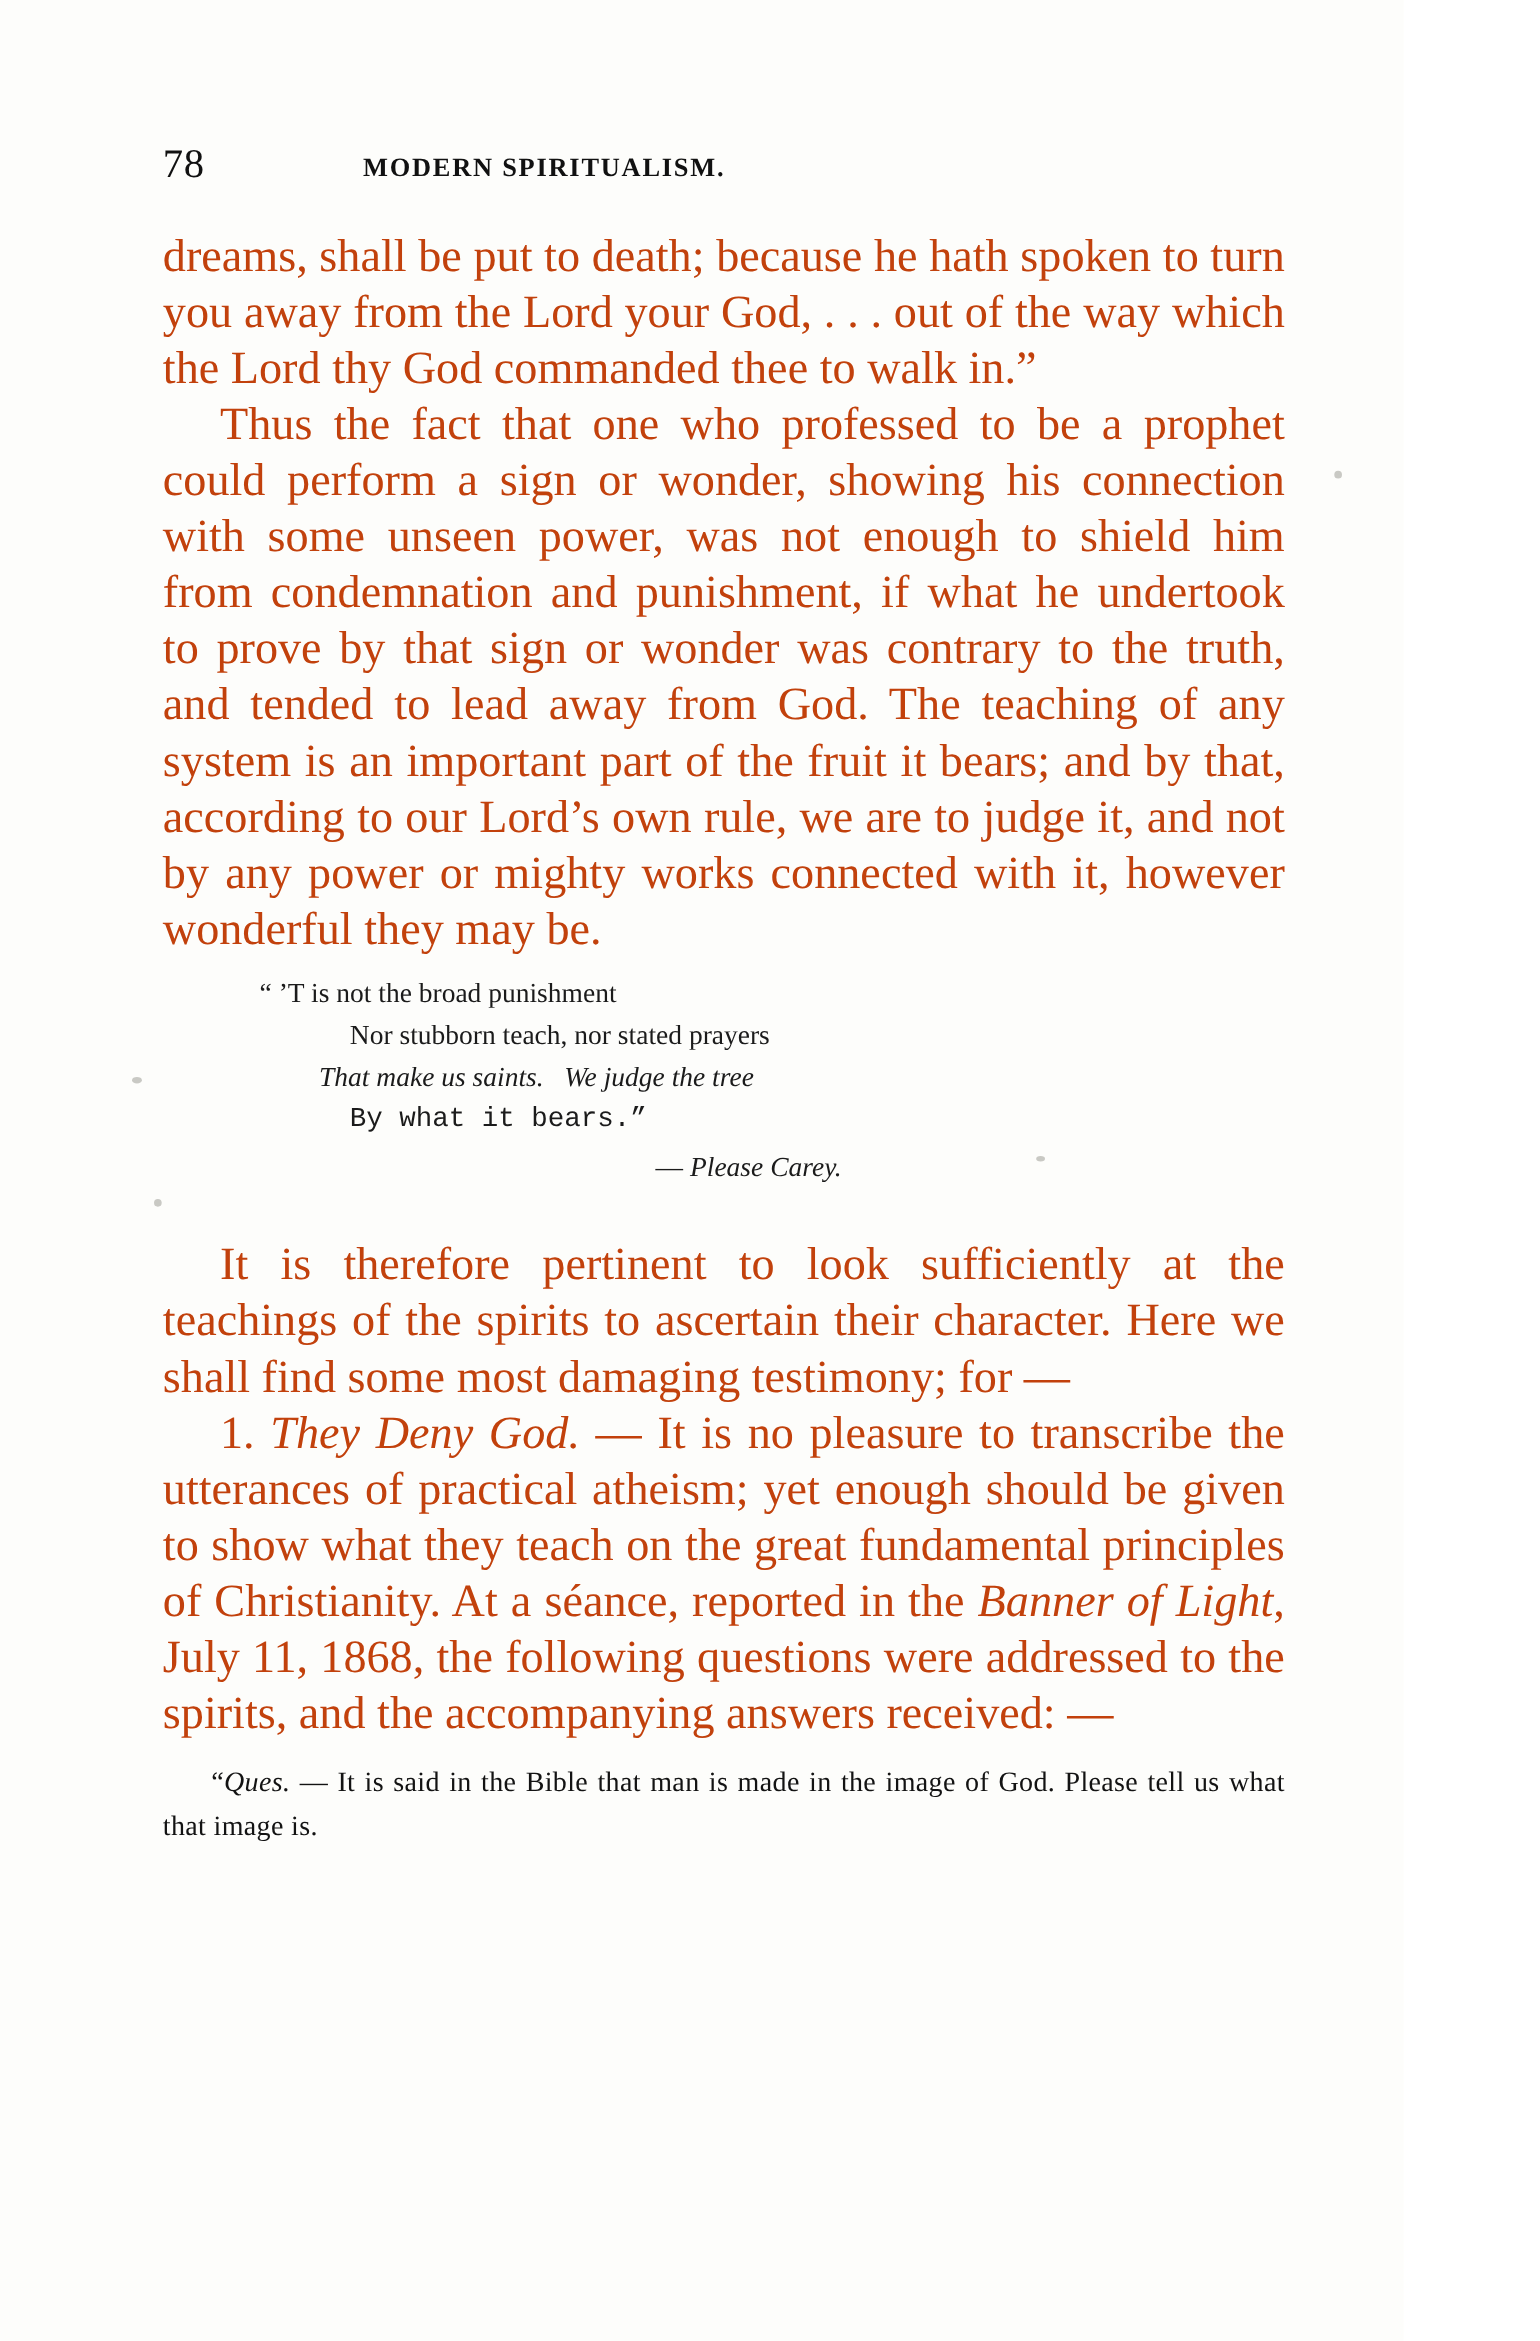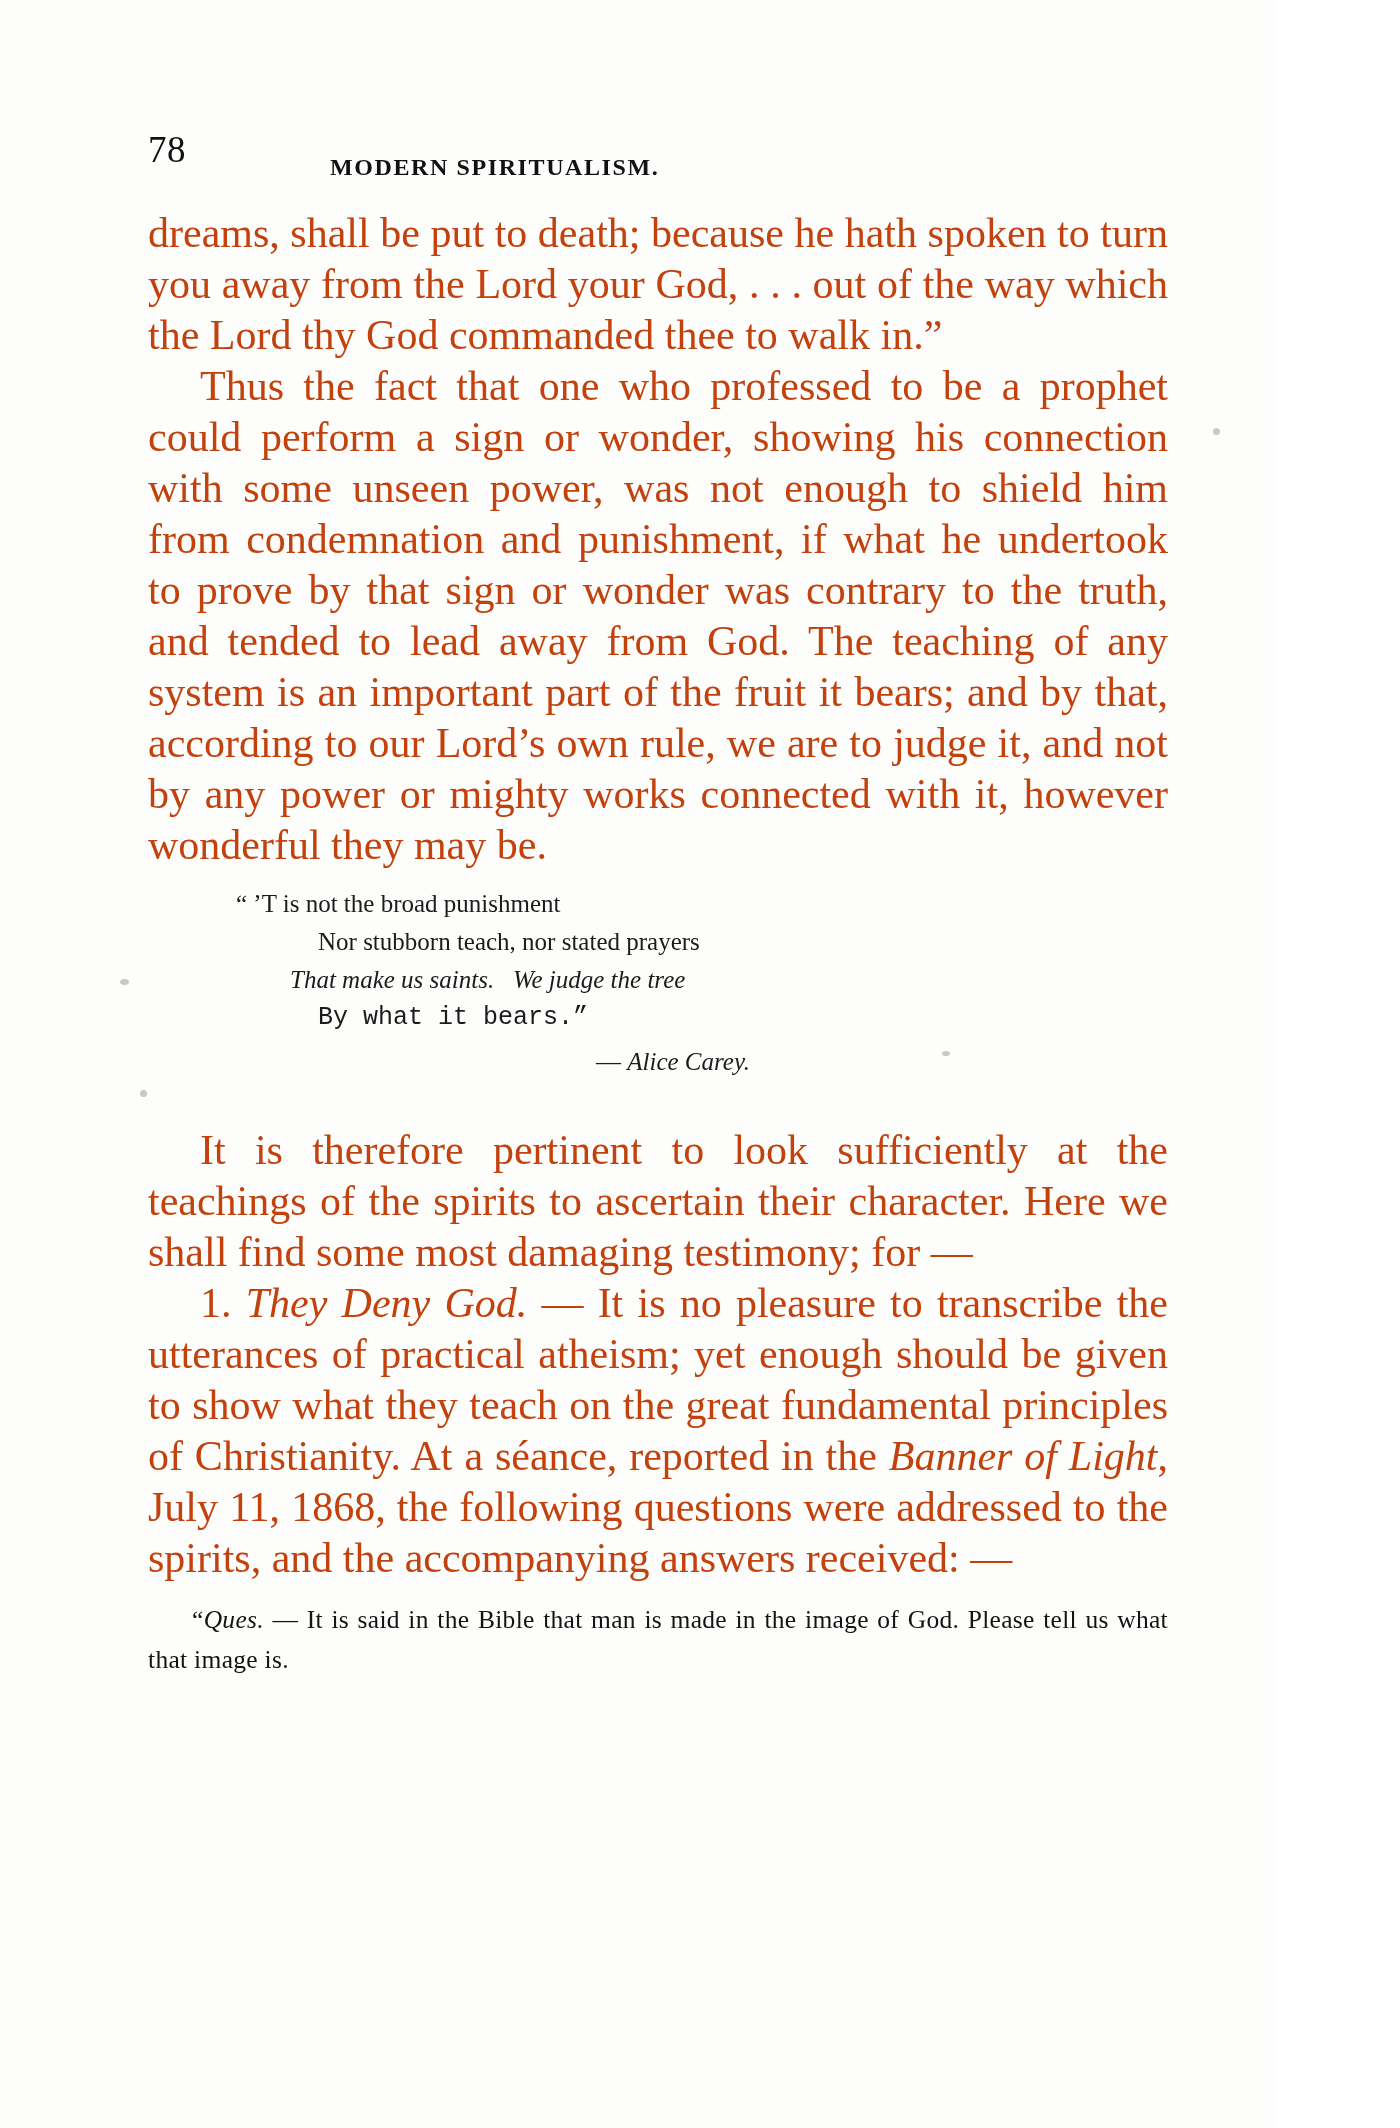--- a/index.html
+++ b/index.html
@@ -38,21 +38,21 @@
     position: absolute;
     left: 0;
     top: 8px;
     font-size: 37px;
     letter-spacing: 0.5px;
     color: #111;
   }
   .running-head {
     position: absolute;
     left: 182px;
-    top: 34px;
+    top: 20px;
     font-size: 24px;
     font-weight: bold;
     letter-spacing: 1.6px;
     color: #111;
   }
   
   .para {
     font-size: 42px;
     line-height: 51px;
     text-align: justify;
@@ -132,21 +132,21 @@
     <p class="para cont">dreams, shall be put to death; because he hath spoken to turn you away from the Lord your God, . . . out of the way which the Lord thy God commanded thee to walk in.”</p>
 
     <p class="para indent">Thus the fact that one who professed to be a prophet could perform a sign or wonder, showing his connection with some unseen power, was not enough to shield him from condemnation and punishment, if what he undertook to prove by that sign or wonder was contrary to the truth, and tended to lead away from God.  The teaching of any system is an important part of the fruit it bears; and by that, according to our Lord’s own rule, we are to judge it, and not by any power or mighty works connected with it, however wonderful they may be.</p>
 
     <div class="verse">
       <span class="vline i1">“ ’T is not the broad punishment</span>
       <span class="vline i2">Nor stubborn teach, nor stated prayers</span>
       <span class="vline i3">That make us saints.   We judge the tree</span>
       <span class="vline i4">By what it bears.”</span>
       <div class="attrib">
-        <span class="dash">— </span><span>Alice Carey.</span>
+        <span class="dash">— </span><span>Please Carey.</span>
       </div>
     </div>
 
     <p class="para indent">It is therefore pertinent to look sufficiently at the teachings of the spirits to ascertain their character.  Here we shall find some most damaging testimony; for —</p>
 
     <p class="para indent"><span class="numlead">1. </span><span class="ital">They Deny God.</span><span> — It is no pleasure to transcribe the utterances of practical atheism; yet enough should be given to show what they teach on the great fundamental principles of Christianity.   At a séance, reported in the </span><span class="ital">Banner of Light</span><span>, July 11, 1868, the following questions were addressed to the spirits, and the accompanying answers received: —</span></p>
 
     <p class="smallquote"><span class="first">“</span><span class="ital">Ques.</span><span> — It is said in the Bible that man is made in the image of God.  Please tell us what that image is.</span></p>
 
   </div>

